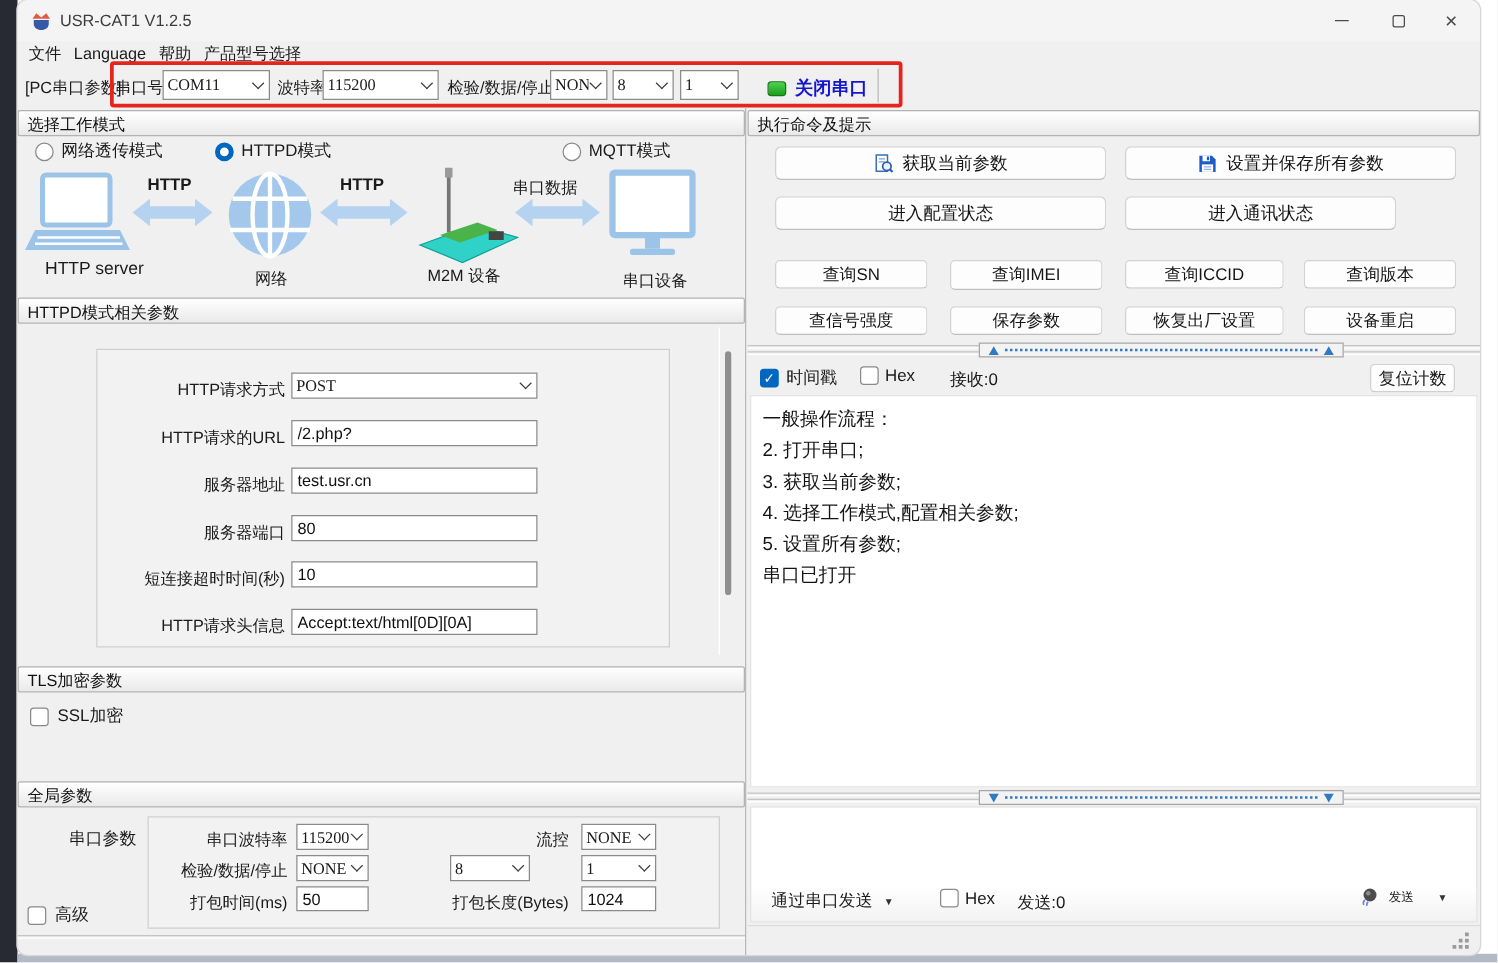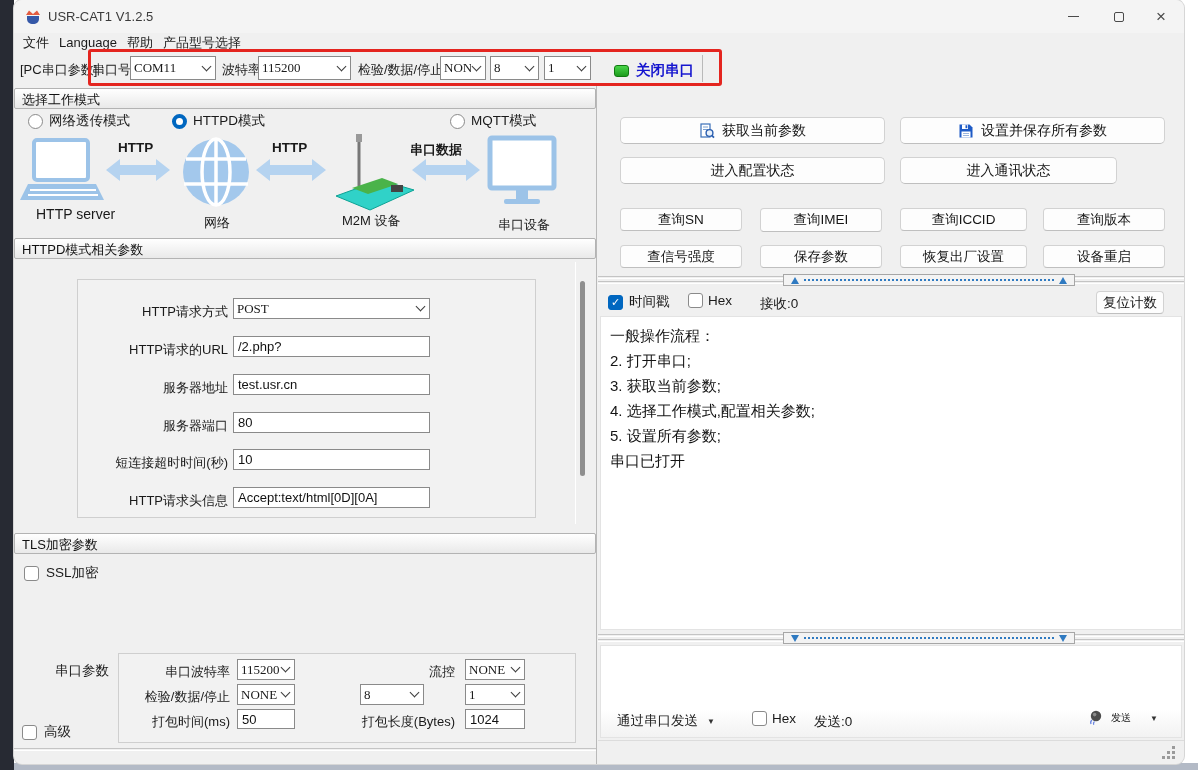--- a/index.html
+++ b/index.html
@@ -139,21 +139,21 @@
     <polygon points="316,62 360,46 394,56 350,76" fill="#30d2c8" stroke="#0da294" stroke-width="1"></polygon>
     <polygon points="332,54 362,44 378,50 348,60" fill="#4ab34a"></polygon>
     <rect x="371" y="51" width="12" height="7" fill="#444"></rect>
     <polygon points="392,36 406,25 406,31 446,31 446,25 460,36 446,47 446,41 406,41 406,47" fill="#b5d3f0"></polygon>
     <rect x="470" y="4" width="64" height="50" rx="2" fill="#fff" stroke="#9cc3e8" stroke-width="5"></rect>
     <rect x="496" y="56" width="12" height="9" fill="#9cc3e8"></rect>
     <rect x="484" y="65" width="36" height="5" rx="2" fill="#9cc3e8"></rect>
   </svg>
   <div class="abs" style="left:104px;top:140px;font-size:13.5px;font-weight:bold">HTTP</div>
   <div class="abs" style="left:258px;top:140px;font-size:13.5px;font-weight:bold">HTTP</div>
-  <div class="abs" style="left:396px;top:141px;font-size:13px;font-weight:bold">串口数据</div>
+  <div class="abs" style="left:396px;top:141px;font-size:13px;font-weight:normal">串口数据</div>
   <div class="abs" style="left:22px;top:206px;font-size:14px">HTTP server</div>
   <div class="abs" style="left:190px;top:214px;font-size:13px">网络</div>
   <div class="abs" style="left:328px;top:212px;font-size:13px">M2M 设备</div>
   <div class="abs" style="left:484px;top:216px;font-size:13px">串口设备</div>
 
   <div class="abs sechdr" style="left:0;top:238px;width:582px">HTTPD模式相关参数</div>
   <div class="abs groupbox" style="left:63px;top:279px;width:459px;height:239px"></div>
 
   <div class="formlabel" style="left:63px;top:303px;width:151px">HTTP请求方式</div>
   <div class="combo" style="left:219px;top:298px;width:197px;height:21px">
@@ -173,20 +173,21 @@
 
   <div class="abs" style="left:561px;top:262px;width:1px;height:262px;background:#fff"></div>
   <div class="abs" style="left:566px;top:281px;width:5px;height:195px;background:#8f8f8f;border-radius:3px"></div>
 
   <div class="abs sechdr" style="left:0;top:533px;width:582px">TLS加密参数</div>
   <div class="abs" style="left:10px;top:564px;display:flex;align-items:center;gap:7px">
     <span class="cb"></span>
       <span class="lbl14">SSL加密</span>
   </div>
 
+  <div class="abs sechdr" style="left:0;top:625px;width:582px">全局参数</div>
   <div class="abs groupbox" style="left:104px;top:653px;width:458px;height:90px"></div>
   <div class="abs lbl14" style="left:41px;top:662px">串口参数</div>
 
   <div class="formlabel" style="left:116px;top:663px;width:100px">串口波特率</div>
   <div class="combo" style="left:223px;top:659px;width:58px;height:21px">
     <span class="val">115200</span>
       <span class="chev"></span>
   </div>
   <div class="formlabel" style="left:391px;top:663px;width:50px">流控</div>
   <div class="combo" style="left:451px;top:659px;width:60px;height:21px">
@@ -214,20 +215,21 @@
   <input class="tinput" style="left: 451px; top: 709px; width: 60px; height: 20px;" value="1024">
 
   <div class="abs" style="left:8px;top:723px;display:flex;align-items:center;gap:7px">
     <span class="cb"></span>
       <span class="lbl14">高级</span>
   </div>
   <div class="abs groove" style="left:0;top:748px;width:582px"></div>
 
   <div class="abs vsep" style="left:582px;top:86px;height:678px"></div>
 
+  <div class="abs sechdr" style="left:584px;top:88px;width:586px">执行命令及提示</div>
 
   <div class="btn" style="left:606px;top:117px;width:265px;height:27px">
     <svg width="16" height="16" viewBox="0 0 16 16">
       <rect x="2" y="1" width="9" height="13" fill="#fff" stroke="#3a6fb8" stroke-width="1.2"></rect>
       <line x1="4" y1="4" x2="9" y2="4" stroke="#7aa0d0" stroke-width="1"></line>
       <line x1="4" y1="6.5" x2="9" y2="6.5" stroke="#7aa0d0" stroke-width="1"></line>
       <circle cx="10.5" cy="10" r="3.4" fill="#eaf2fb" stroke="#2b5fb0" stroke-width="1.4"></circle>
       <line x1="12.8" y1="12.4" x2="15" y2="14.6" stroke="#2b5fb0" stroke-width="1.8"></line>
     </svg>
     <span>获取当前参数</span>

